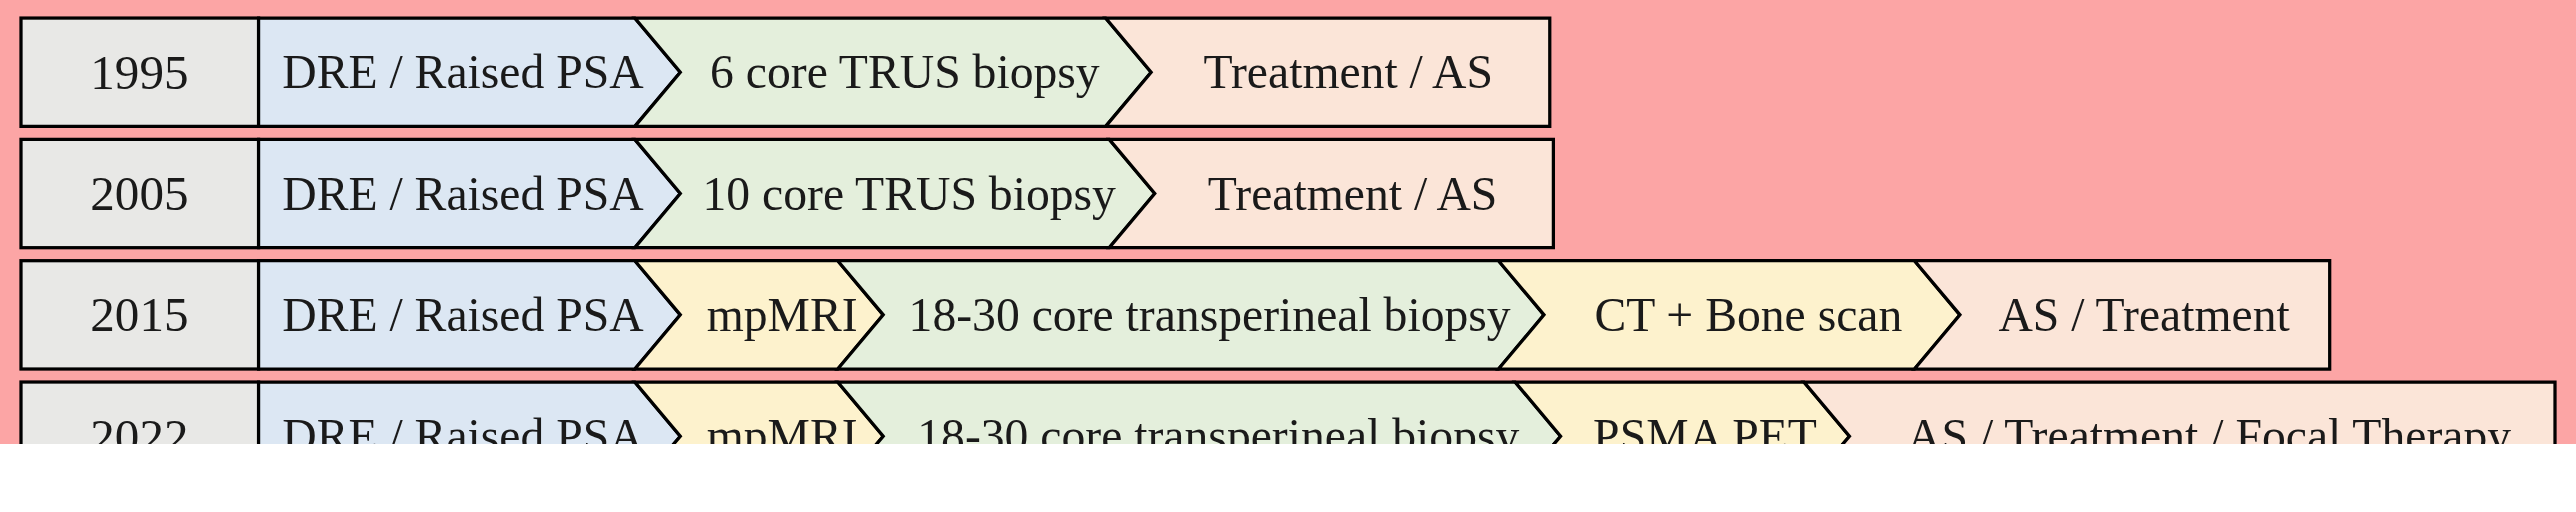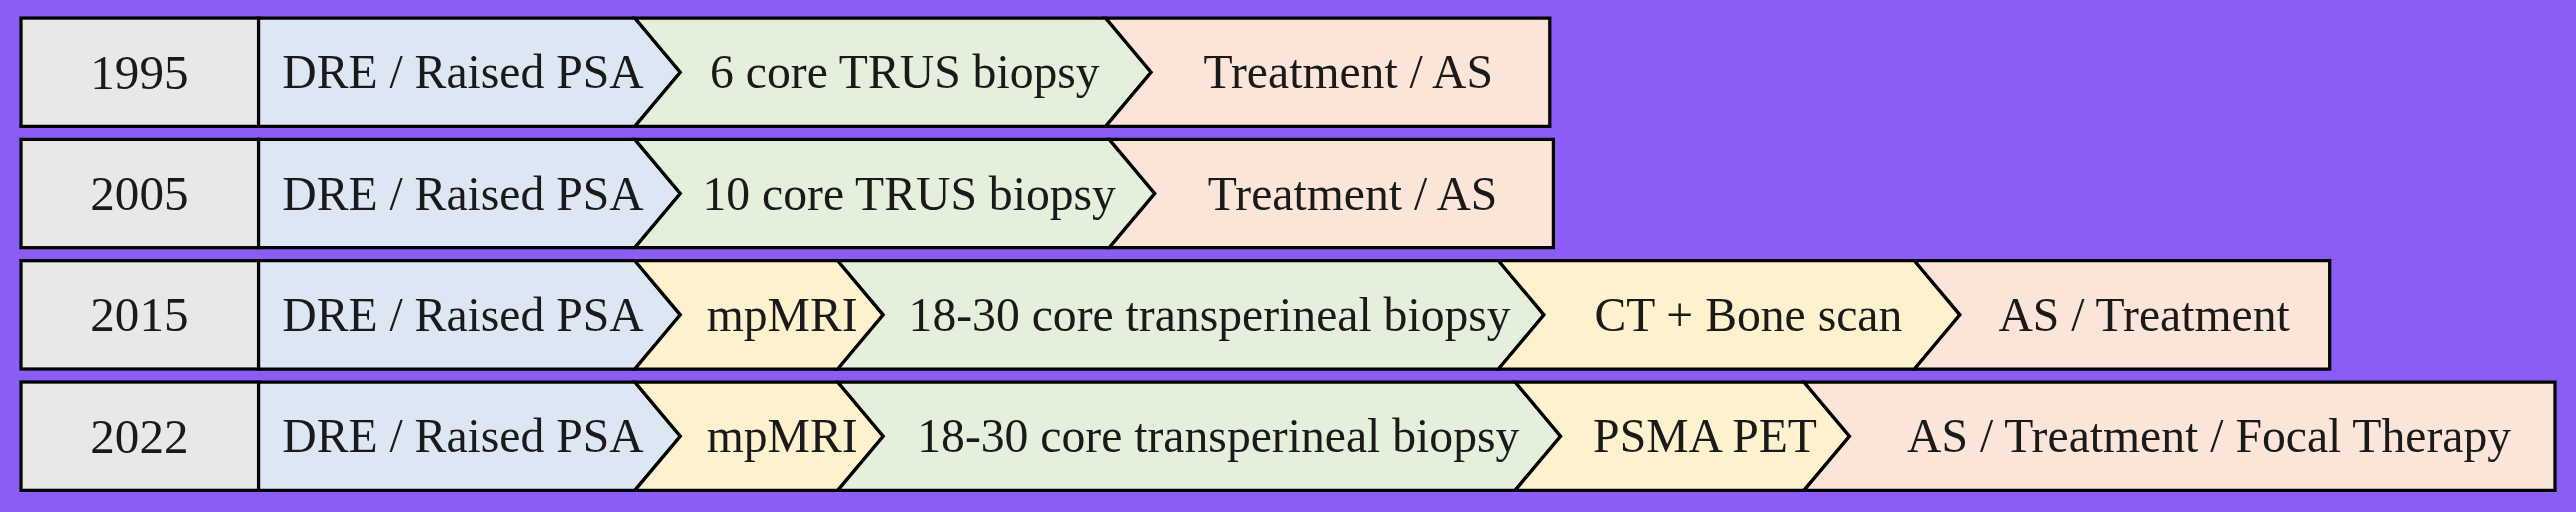--- a/index.html
+++ b/index.html
@@ -3,22 +3,22 @@
 <meta charset="utf-8">
 <style>
   html, body {
     margin: 0;
     padding: 0;
     background: #ffffff;
   }
   .canvas {
     position: relative;
     width: 2576px;
-    height: 512px;
-    background: #8b5cf6;
+    height: 444px;
+    background: #fca5a5;
     overflow: hidden;
   }
   svg { display: block; }
   .seg-shape {
     stroke: #000000;
     stroke-width: 4.5;
     stroke-linejoin: miter;
   }
   .seg-label {
     font-family: "Liberation Serif", "DejaVu Serif", serif;

